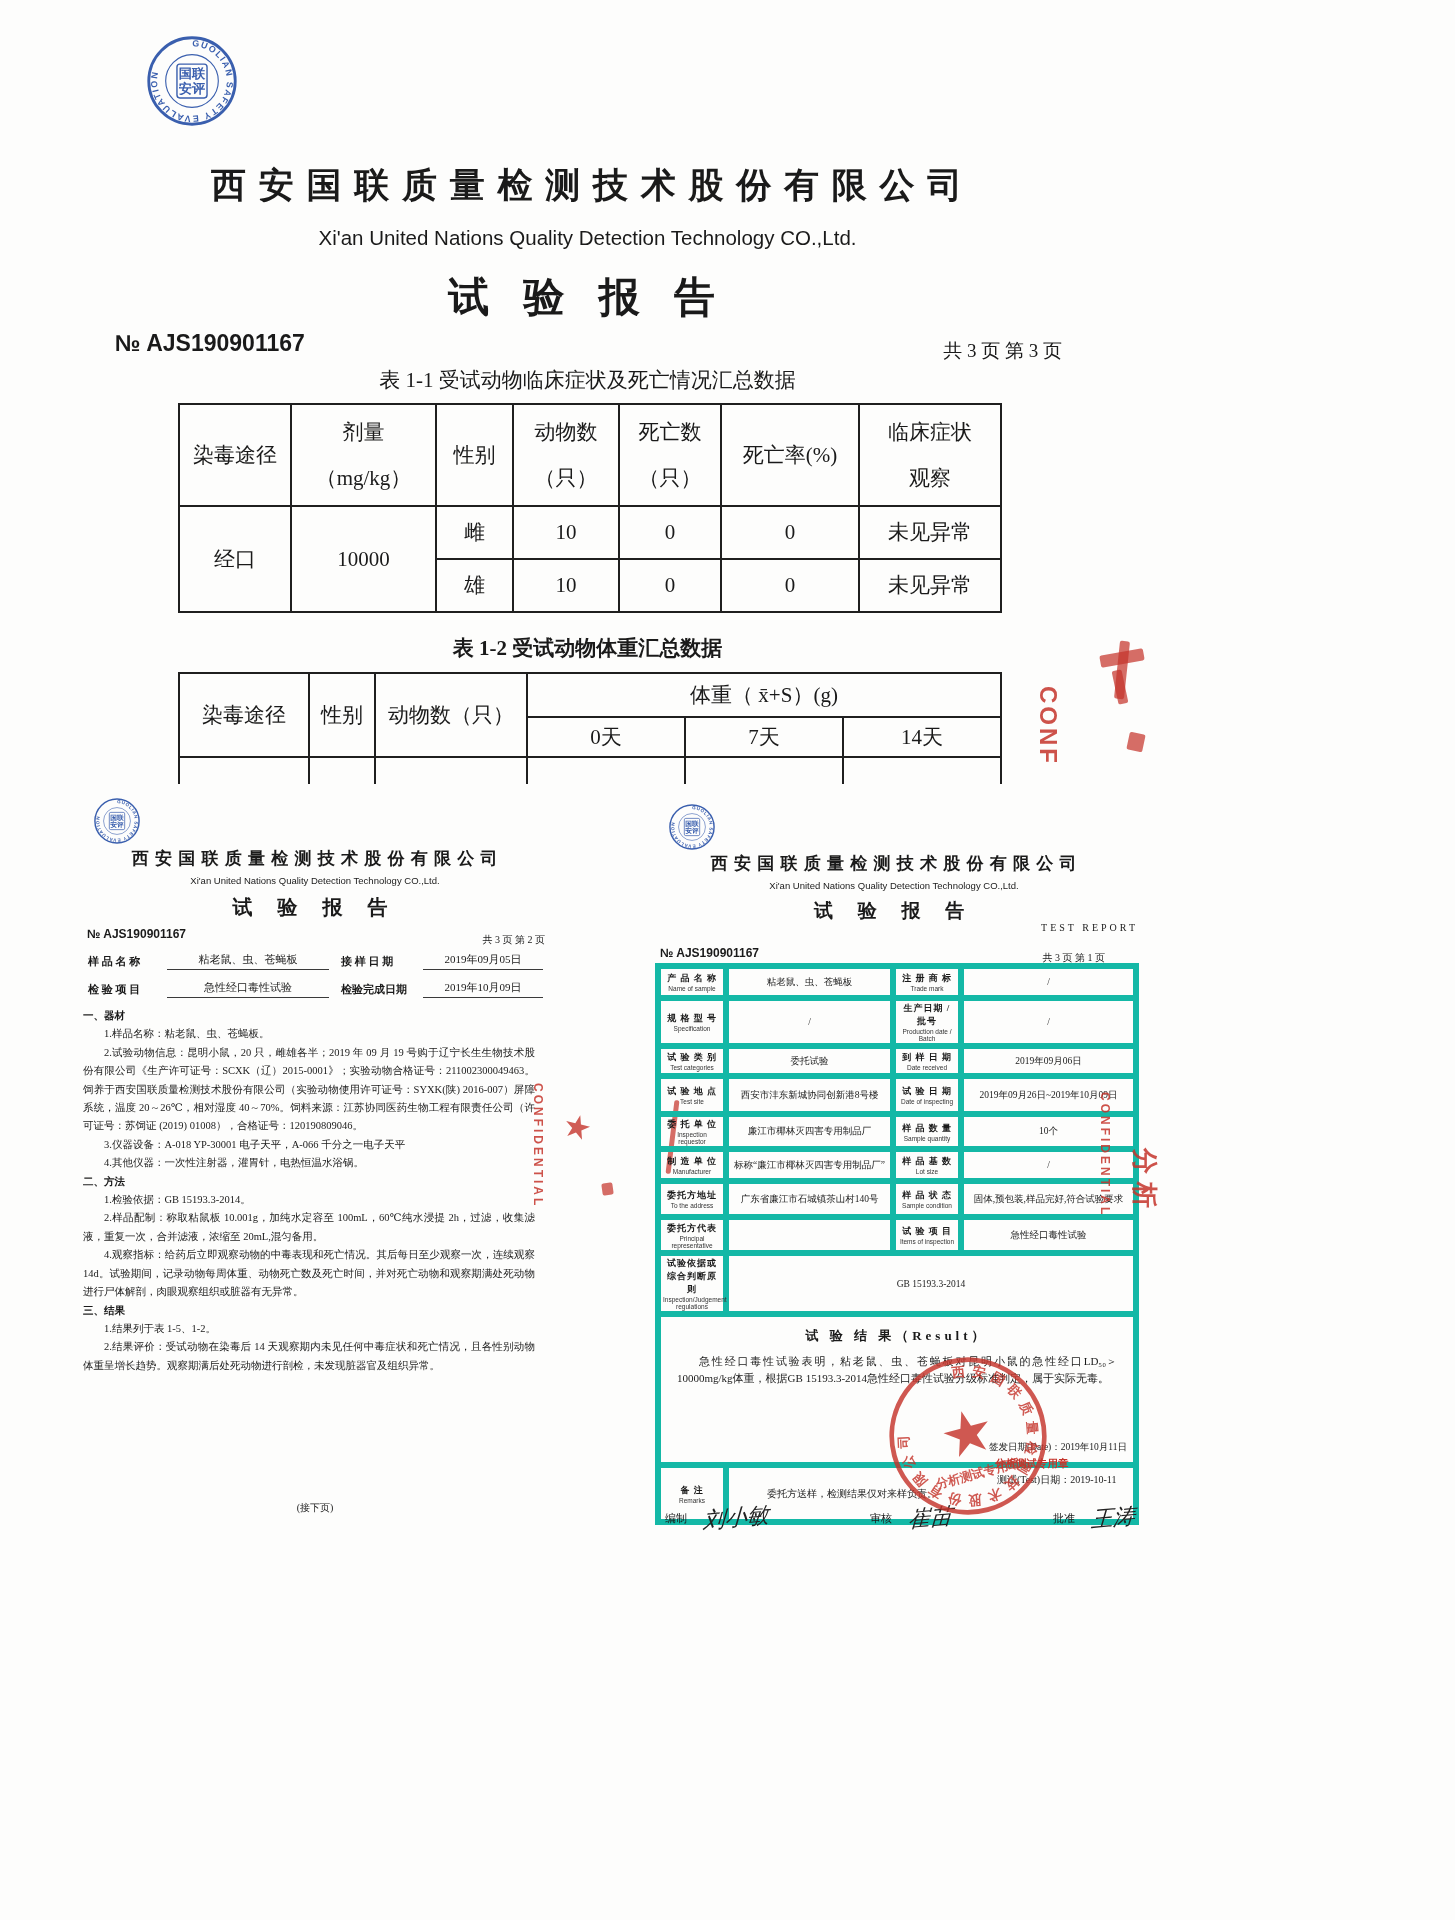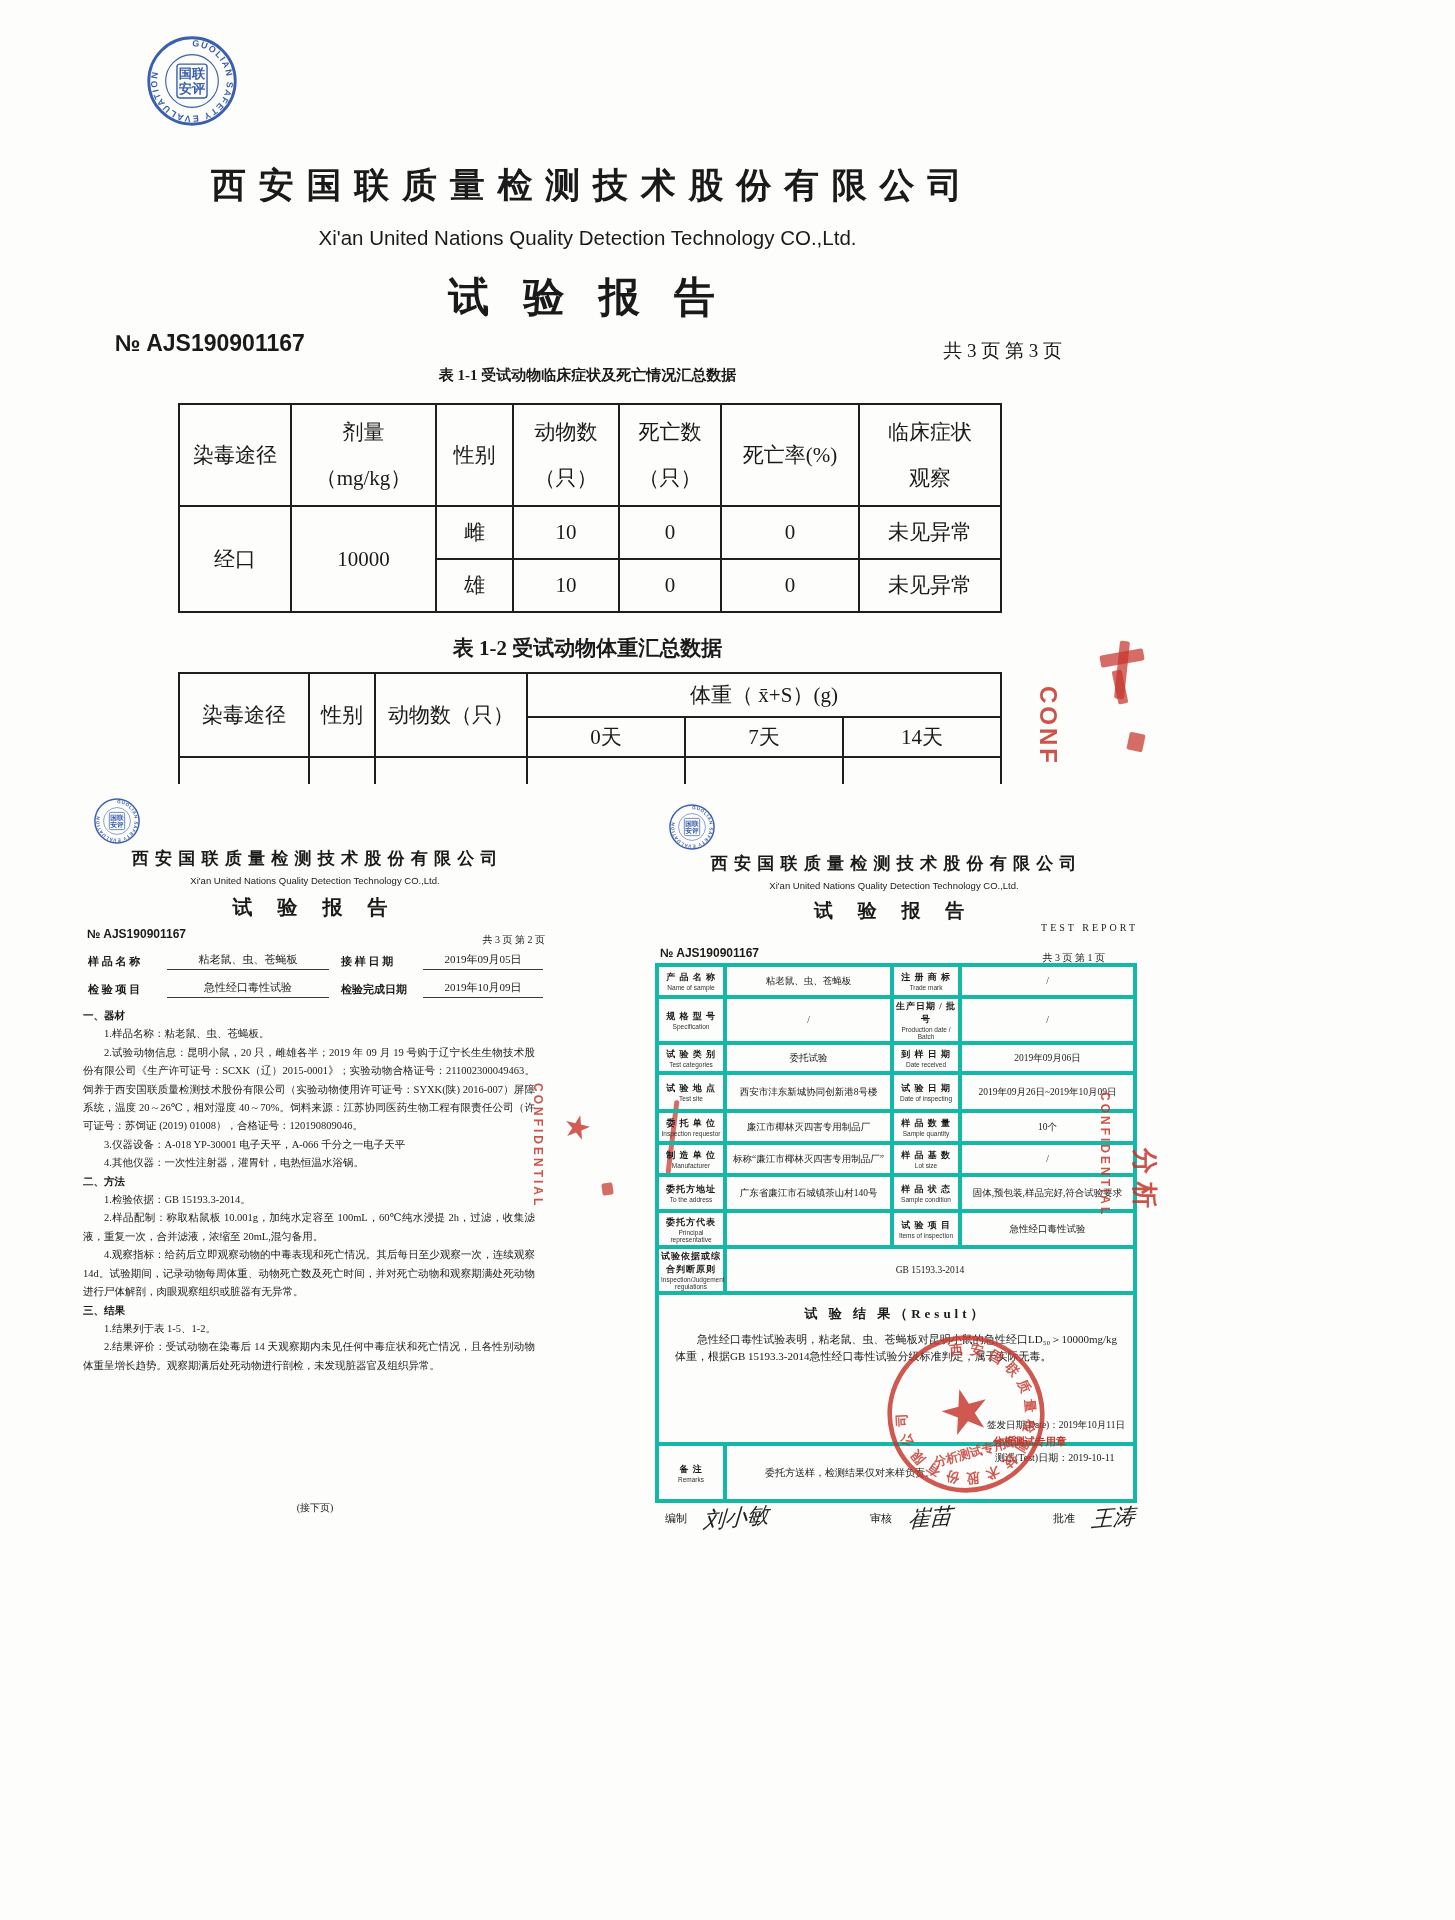--- a/index.html
+++ b/index.html
@@ -20,21 +20,21 @@
   .logo-cn{fill:#3a5fae;font-size:14px;font-weight:bold;font-family:"Liberation Serif",serif;}
 
   
   .page3{left:90px;top:0;width:995px;height:784px;overflow:hidden;}
   .logo-lg{position:absolute;left:55px;top:34px;width:94px;height:94px;}
   .p3-company{position:absolute;left:0;right:0;top:162px;text-align:center;font-size:35px;font-weight:bold;letter-spacing:2px;}
   .p3-company-en{position:absolute;left:0;right:0;top:226px;text-align:center;font-size:20.5px;font-weight:500;}
   .p3-title{position:absolute;left:0;right:0;top:270px;text-align:center;font-size:41px;font-weight:bold;letter-spacing:12px;}
   .p3-no{position:absolute;left:25px;top:330px;font-size:23px;font-weight:bold;}
   .p3-pageind{position:absolute;right:23px;top:338px;font-size:19px;}
-  .p3-t1caption{position:absolute;left:0;right:0;top:366px;text-align:center;font-size:15px;font-weight:bold;}
+  .p3-t1caption{position:absolute;left:0;right:0;top:366px;text-align:center;font-size:21px;font-weight:normal;}
   .t3{border-collapse:collapse;position:absolute;left:88px;table-layout:fixed;width:822px;}
   .t3 td{border:2px solid #1f1f1f;text-align:center;vertical-align:middle;font-size:21px;padding:0;}
   .t3a{top:403px;}
   .t3a tr.h td{height:100px;line-height:46px;}
   .t3a tr.d td{height:51px;line-height:51px;}
   .p3-t2caption{position:absolute;left:0;right:0;top:634px;text-align:center;font-size:21px;font-weight:bold;}
   .t3b{top:672px;}
   .t3b tr.h td{height:42px;}
   .t3b tr.h2 td{height:38px;}
   .t3b tr.cut td{height:30px;}
@@ -70,21 +70,21 @@
   
   .page1{left:650px;top:800px;width:548px;height:775px;}
   .p1-logo{left:18px;top:3px;}
   .p1-company{position:absolute;left:0;right:60px;top:52px;text-align:center;font-size:17px;font-weight:bold;letter-spacing:1px;}
   .p1-company-en{position:absolute;left:0;right:60px;top:80px;text-align:center;font-size:9.5px;}
   .p1-title{position:absolute;left:0;right:60px;top:98px;text-align:center;font-size:19px;font-weight:bold;letter-spacing:10px;}
   .p1-subtitle{position:absolute;left:0;right:60px;top:122px;text-align:right;font-size:10px;letter-spacing:3px;}
   .p1-no{position:absolute;left:10px;top:146px;font-size:12px;font-weight:bold;}
   .p1-pageind{position:absolute;right:93px;top:151px;font-size:10px;}
   .p1-table{position:absolute;left:5px;top:163px;width:478px;border-collapse:collapse;table-layout:fixed;}
-  .p1-table td{border:4px solid #14b8a6;padding:1px 2px;vertical-align:middle;}
+  .p1-table td{border:6px solid #14b8a6;padding:1px 2px;vertical-align:middle;}
   .lcell{text-align:center;}
   .lcn{font-size:9px;font-weight:bold;letter-spacing:1px;font-family:"Liberation Serif",serif;}
   .len{font-size:6.5px;color:#333;}
   .vcell{font-size:9.5px;text-align:center;font-family:"Liberation Serif","DejaVu Serif",serif;}
   .rescell{position:relative;padding:0 !important;}
   .res-title{position:absolute;left:0;right:0;top:10px;text-align:center;font-size:13px;font-weight:bold;letter-spacing:4px;}
   .res-text{position:absolute;left:16px;right:16px;top:36px;font-size:11px;line-height:17px;text-align:justify;text-indent:2em;z-index:1;}
   .seal{position:absolute;left:226px;top:38px;width:162px;height:162px;transform:rotate(-15deg);z-index:3;}
   .res-signdate{position:absolute;left:328px;top:124px;font-size:9.5px;z-index:2;white-space:nowrap;}
   .res-stampline{position:absolute;left:334px;top:140px;font-size:10.5px;font-weight:bold;z-index:2;white-space:nowrap;}

